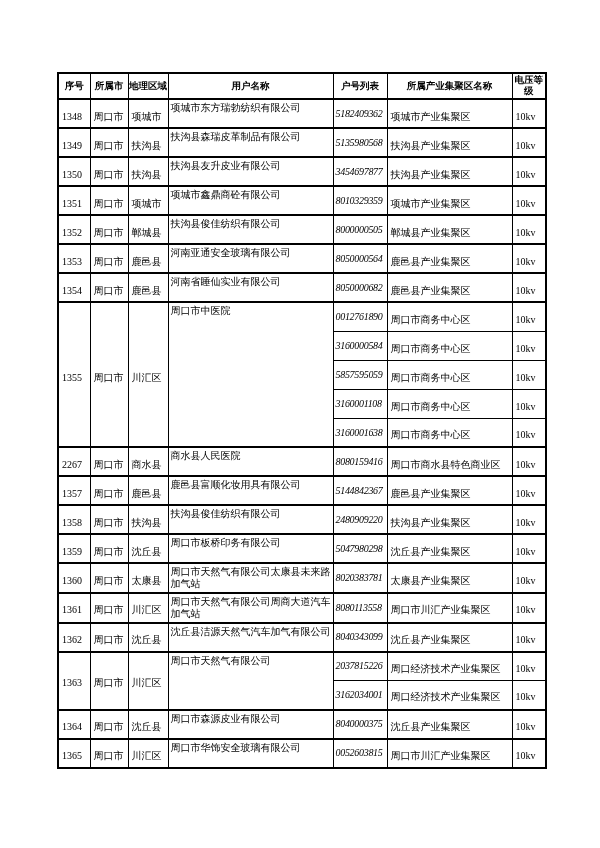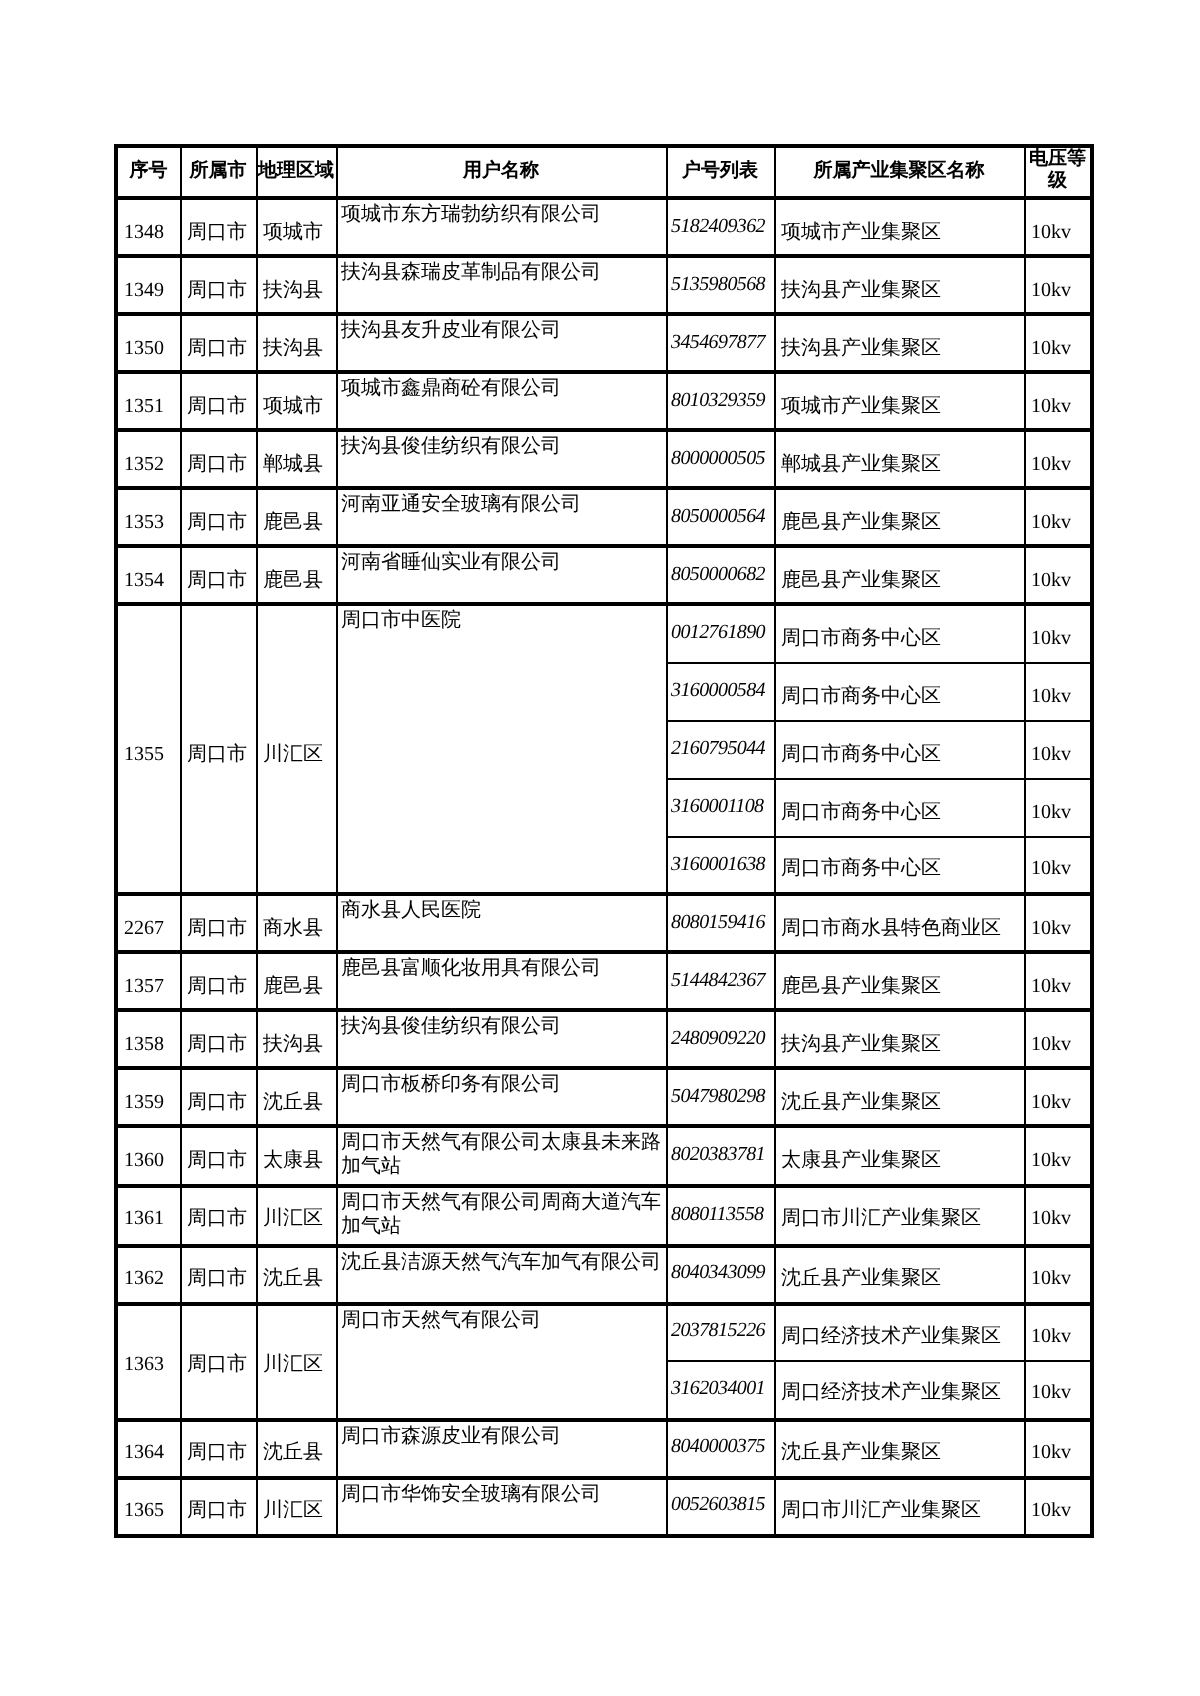--- a/index.html
+++ b/index.html
@@ -124,21 +124,21 @@
           <td class="mid num">0012761890</td>
           <td class="mid">周口市商务中心区</td>
           <td class="mid">10kv</td>
         </tr>
         <tr>
           <td class="mid num">3160000584</td>
           <td class="mid">周口市商务中心区</td>
           <td class="mid">10kv</td>
         </tr>
         <tr>
-          <td class="mid num">2160795044</td>
+          <td class="mid num">5857595059</td>
           <td class="mid">周口市商务中心区</td>
           <td class="mid">10kv</td>
         </tr>
         <tr>
           <td class="mid num">3160001108</td>
           <td class="mid">周口市商务中心区</td>
           <td class="mid">10kv</td>
         </tr>
         <tr>
           <td class="mid num">3160001638</td>

